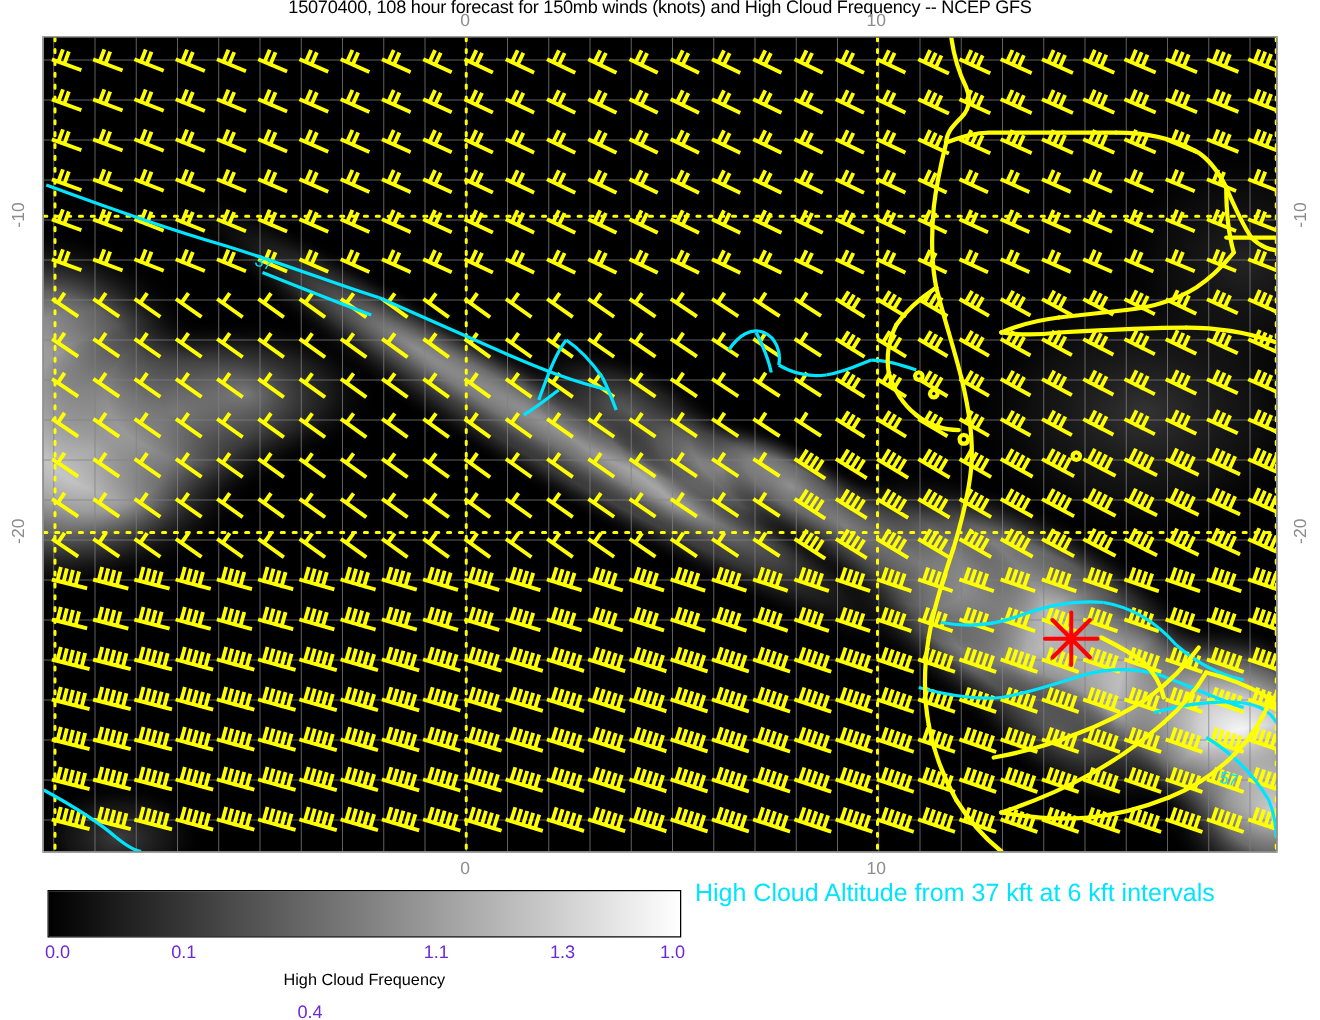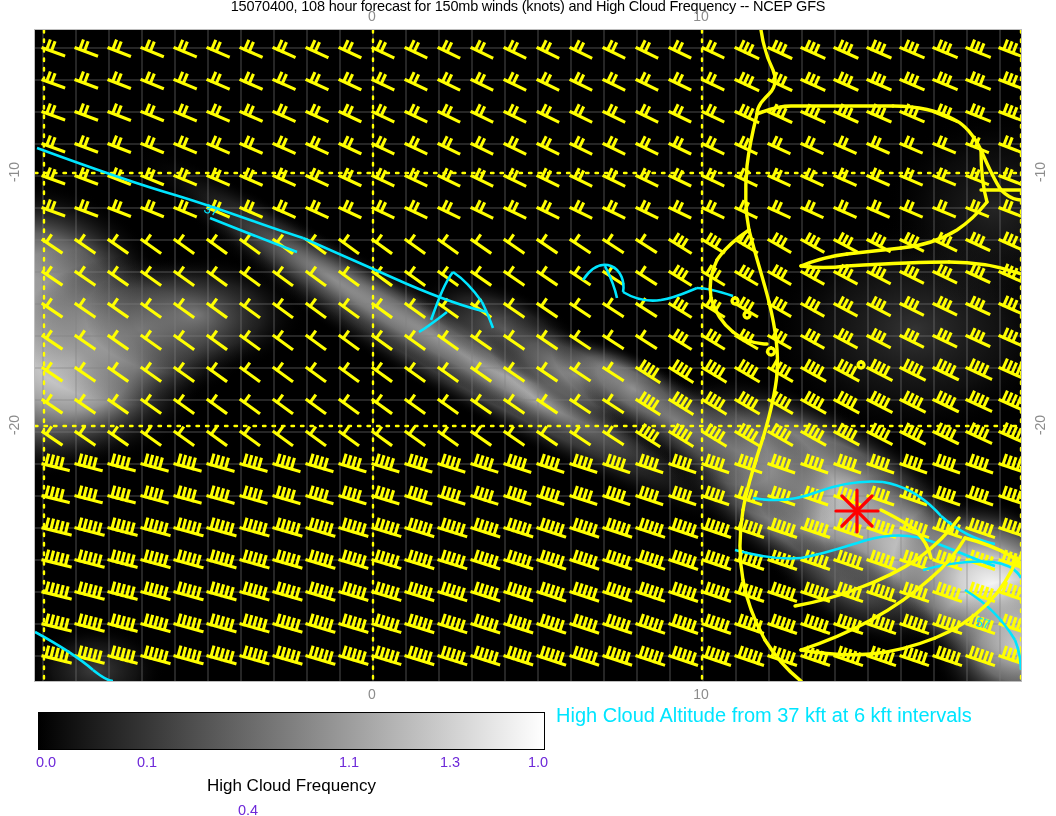--- a/index.html
+++ b/index.html
@@ -23,21 +23,21 @@
 
   
   #cbar-wrap{position:absolute;left:38px;top:712px;width:507px;height:38px;}
   #cbar{width:100%;height:100%;box-sizing:border-box;border:1px solid #000;
         background:linear-gradient(to right,#000000 0%,#1a1a1a 10%,#333333 20%,
           #4d4d4d 30%,#666666 40%,#7f7f7f 50%,#999999 60%,#b3b3b3 70%,
           #cccccc 80%,#e6e6e6 90%,#ffffff 100%);}
   .cb-tick{position:absolute;top:754px;font-size:14.5px;color:#6d28d9;
            transform:translateX(-50%);}
   #cbar-title{position:absolute;top:776px;left:38px;width:507px;text-align:center;
-              font-size:17px;color:#000;}
+              font-size:13px;color:#000;}
 
   
   #legend{position:absolute;left:556px;top:704px;width:500px;}
   .leg-line{font-size:20px;white-space:nowrap;line-height:22px;}
   .leg-cyan{color:#00e5ff;}
   .leg-mag{color:#ff00d4;}
 </style>
 </head>
 <body>
 

